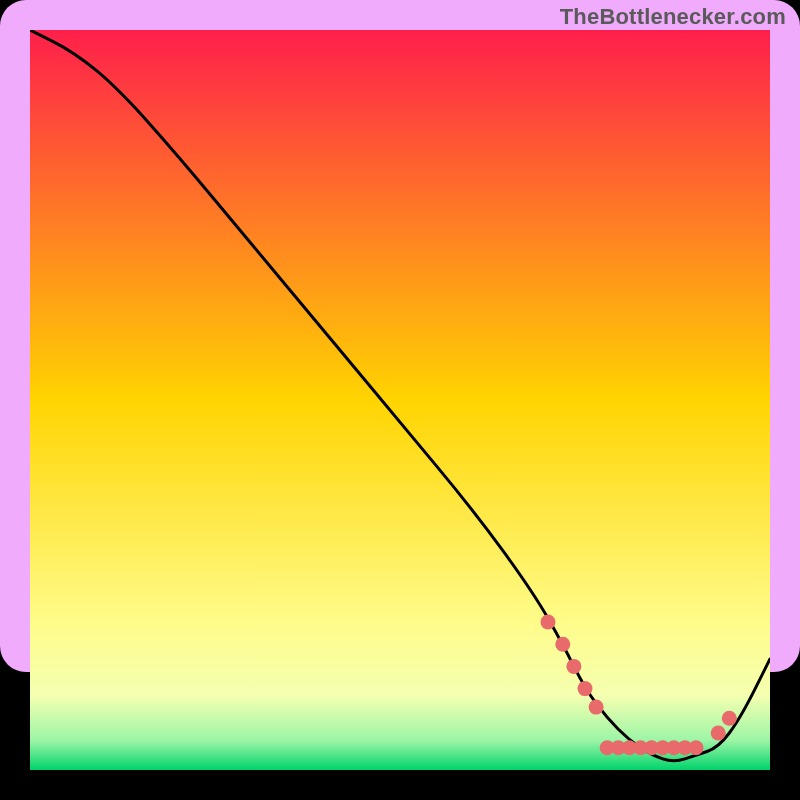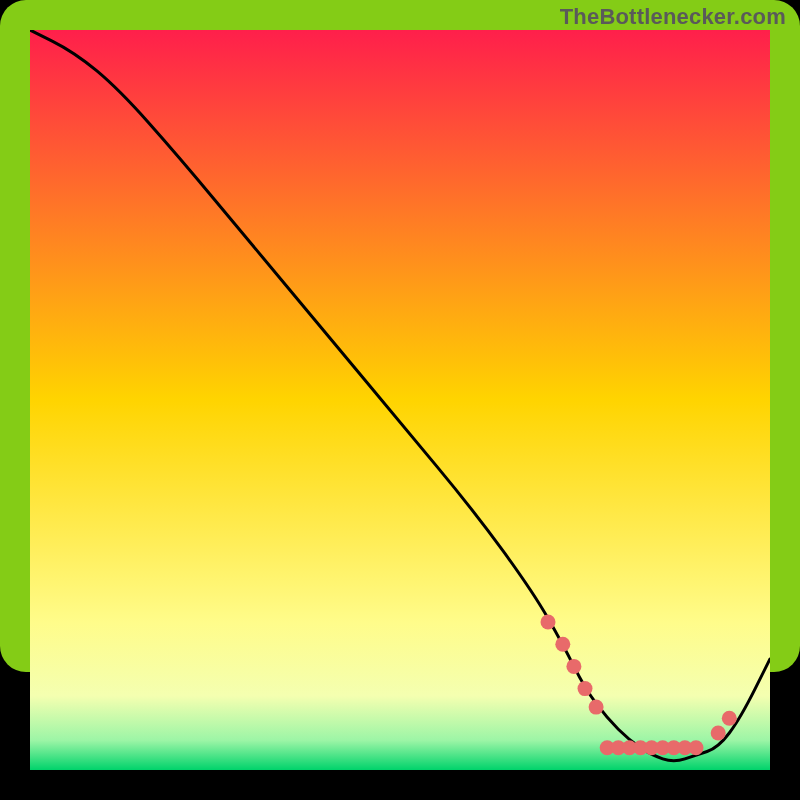--- a/index.html
+++ b/index.html
@@ -8,21 +8,21 @@
     background: #000;
     width: 800px;
     height: 800px;
     overflow: hidden;
     font-family: Arial, Helvetica, sans-serif;
   }
   .frame {
     position: relative;
     width: 800px;
     height: 672px;
-    background: #84cc16;
+    background: #f0abfc;
     border-radius: 26px;
   }
   .attribution {
     position: absolute;
     top: 4px;
     right: 14px;
     color: #5a5a5a;
     font-size: 22px;
     font-weight: 600;
     letter-spacing: 0.2px;

